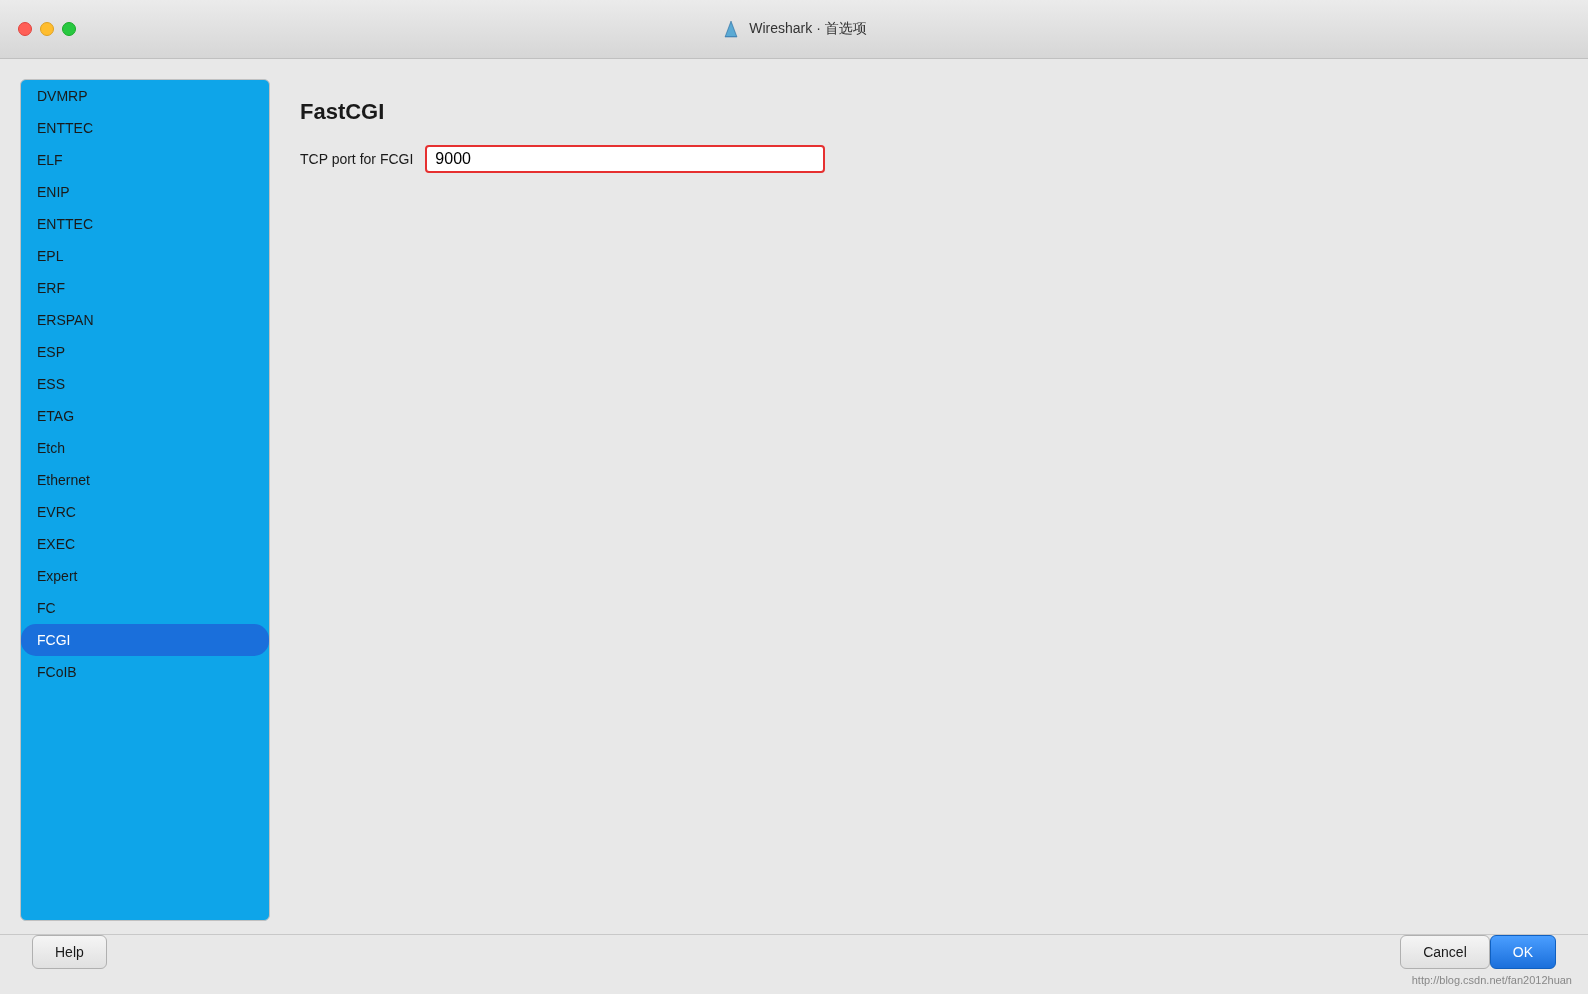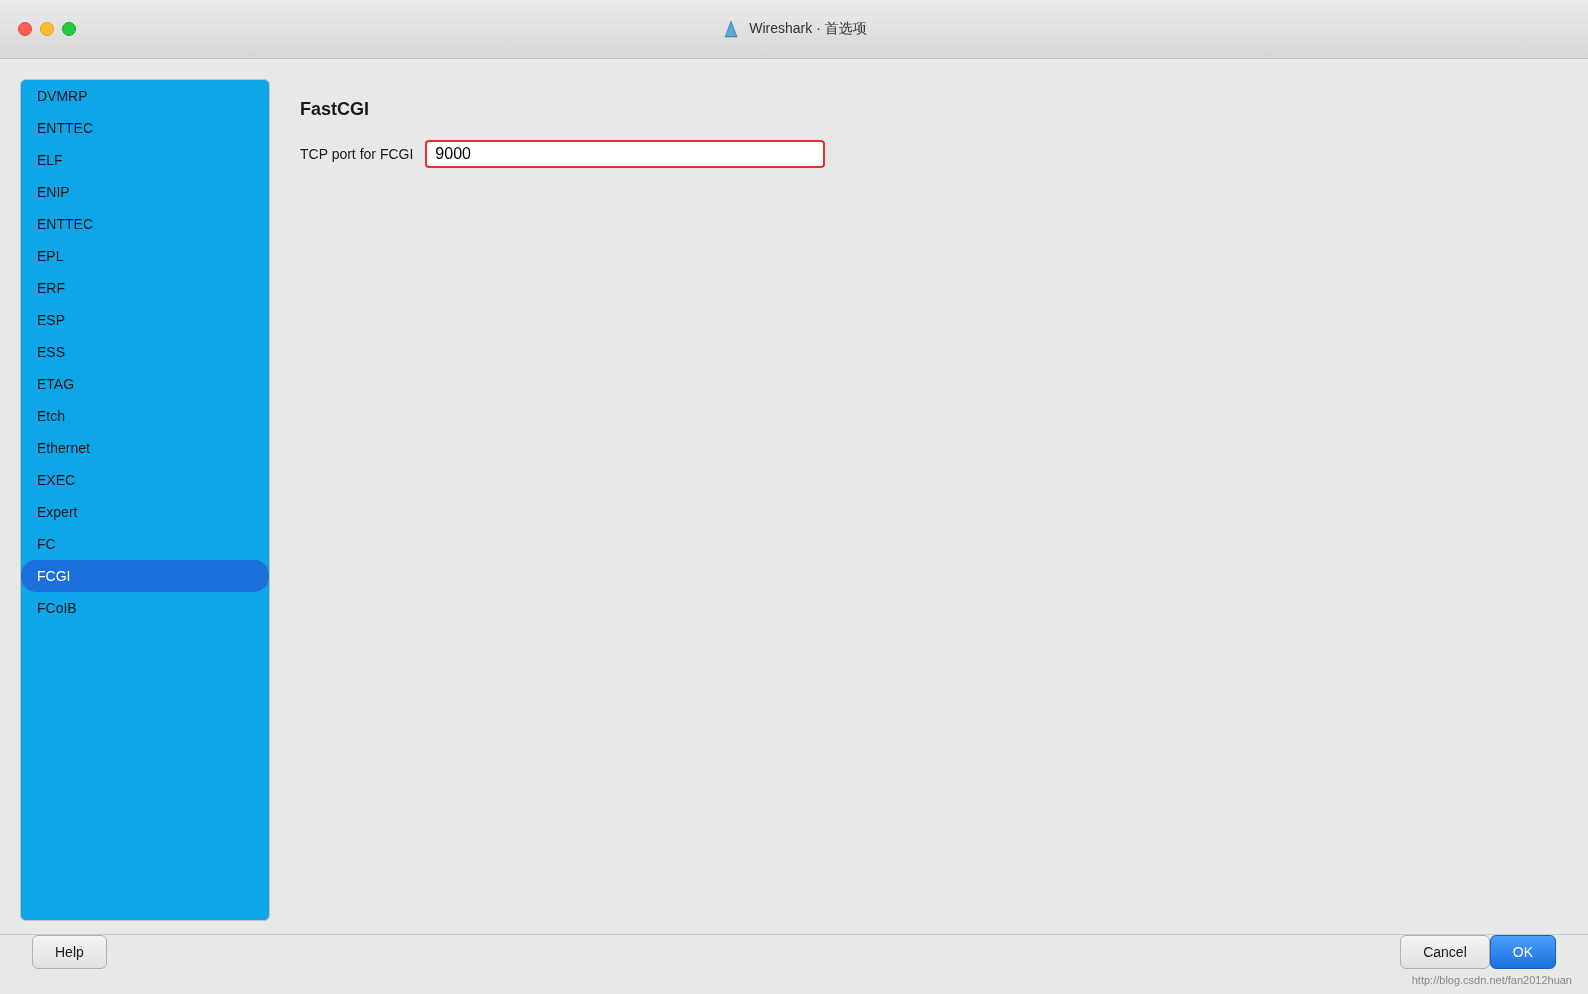--- a/index.html
+++ b/index.html
@@ -120,21 +120,21 @@
       border-radius: 15px;
     }
 
     
     .right-panel {
       flex: 1;
       padding: 20px 30px;
     }
 
     .section-title {
-      font-size: 18px;
+      font-size: 22px;
       font-weight: bold;
       color: #1a1a1a;
       margin-bottom: 20px;
     }
 
     .field-row {
       display: flex;
       align-items: center;
       gap: 12px;
     }
@@ -227,25 +227,27 @@
 <div class="main-content">
 
   <div class="protocol-list" id="protocol-list">
   <div class="list-item">DVMRP</div>
       <div class="list-item">ENTTEC</div>
       <div class="list-item">ELF</div>
       <div class="list-item">ENIP</div>
       <div class="list-item">ENTTEC</div>
       <div class="list-item">EPL</div>
       <div class="list-item">ERF</div>
+      <div class="list-item">ERSPAN</div>
       <div class="list-item">ESP</div>
       <div class="list-item">ESS</div>
       <div class="list-item">ETAG</div>
       <div class="list-item">Etch</div>
       <div class="list-item">Ethernet</div>
+      <div class="list-item">EVRC</div>
       <div class="list-item">EXEC</div>
       <div class="list-item">Expert</div>
       <div class="list-item">FC</div>
       <div class="list-item selected">FCGI</div>
       <div class="list-item">FCoIB</div>
     </div>
 
   <div class="right-panel">
     <div class="section-title">FastCGI</div>
 

